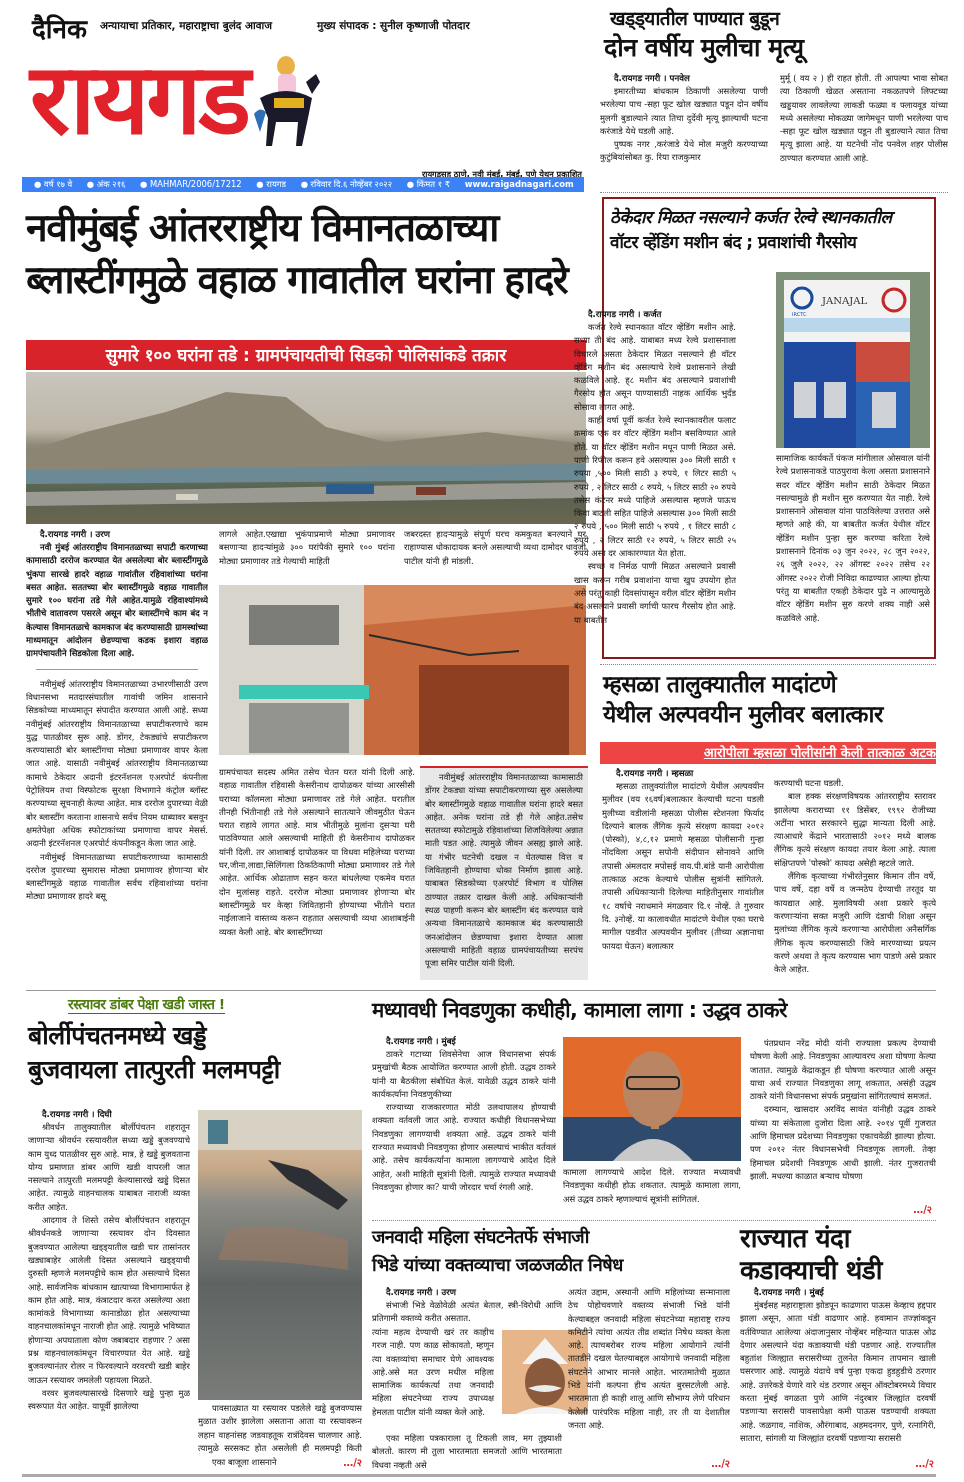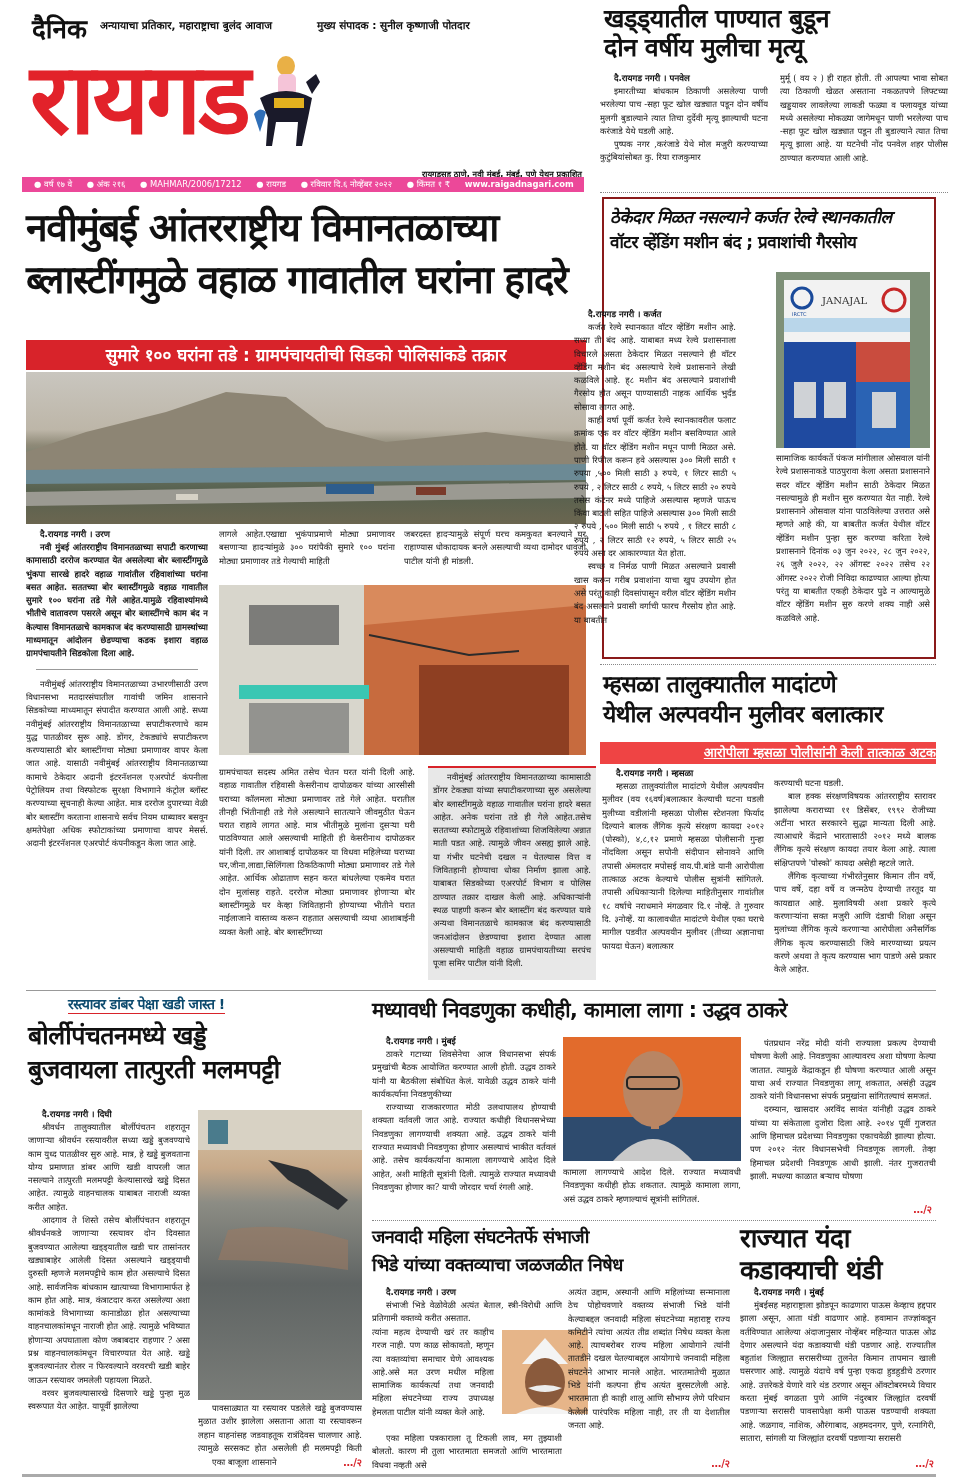--- a/index.html
+++ b/index.html
@@ -3,29 +3,29 @@
 <meta charset="utf-8">
 <style>
   * { box-sizing: border-box; margin: 0; padding: 0; }
   html, body { width: 964px; height: 1482px; background: #fff; overflow: hidden; }
   body { font-family: "DejaVu Sans", sans-serif; color: #111; position: relative; }
   .abs { position: absolute; }
   .body-text { font-family: "DejaVu Serif", serif; font-size: 8.4px; line-height: 13.3px; color: #1a1a1a; text-align: justify; }
   .body-text p { text-indent: 14px; }
   .dateline { font-family: "DejaVu Sans", sans-serif; font-weight: bold; font-size: 8.6px; padding-left: 14px; line-height: 13px; color: #111; }
   .hl { font-family: "DejaVu Sans", sans-serif; font-weight: bold; color: #111; letter-spacing: -0.5px; }
-  .hl-red { color: #0c4a6e; }
+  .hl-red { color: #4d7c0f; }
   .cont { color: #d8232a; font-weight: bold; font-size: 10px; text-align: right; font-family: "DejaVu Sans", sans-serif; }
   .rule-dot { border-top: 1px dotted #888; }
   .rule { border-top: 1.5px solid #999; }
   .photo { overflow: hidden; }
   
   .mast-tag { font-size: 10.5px; font-weight: bold; color: #111; }
   .mast-title { font-size: 98px; font-weight: 900; color: #e2222a; letter-spacing: -3px; line-height: 1; font-family: "DejaVu Sans", sans-serif; }
-  .mast-bar { background: #ec4899; color: #fff; font-size: 8.4px; line-height: 15px; padding-left: 12px; white-space: nowrap; }
+  .mast-bar { background: #3b82f6; color: #fff; font-size: 8.4px; line-height: 15px; padding-left: 12px; white-space: nowrap; }
   .mast-bar span { margin-right: 12px; }
   .boxed { border: 2px solid #8a1a1a; }
   .red-strap { background: #d8232a; color: #fff; font-weight: bold; text-align: center; }
   .navy-strap { background: #ef4444; color: #fff; font-weight: bold; text-align: right; text-decoration: underline; }
   .pull { background: #e8e8e8; border-top: 2px solid #d8232a; }
 </style>
 </head>
 <body>
 
 <div class="abs" style="left:22px;top:8px;width:560px;height:190px;">
@@ -49,21 +49,21 @@
   <span>● वर्ष १७ वे</span>
   <span>● अंक २१६</span>
   <span>● MAHMAR/2006/17212</span>
   <span>● रायगड</span>
   <span>● रविवार दि.६ नोव्हेंबर २०२२</span>
   <span>● किंमत १ ₹</span>
   <span style="font-weight:bold;">www.raigadnagari.com</span>
 </div>
 
 <div class="abs" style="left:600px;top:4px;width:350px;height:186px;">
-  <div class="hl" style="font-size:25px;line-height:29px;padding-left:4px;">खड्ड्यातील पाण्यात बुडून</div>
+  <div class="hl" style="font-size:19px;line-height:29px;padding-left:4px;margin-left:6px;">खड्ड्यातील पाण्यात बुडून</div>
   <div class="hl" style="font-size:25px;line-height:29px;padding-left:4px;">दोन वर्षीय मुलीचा मृत्यू</div>
   <div class="abs body-text" style="left: 0px; top: 68px; width: 168px; overflow: hidden; height: 118px;">
     <div class="dateline">दै.रायगड नगरी । पनवेल</div>
     <p>इमारतीच्या बांधकाम ठिकाणी असलेल्या पाणी भरलेल्या पाच -सहा फूट खोल खड्यात पडून दोन वर्षीय मुलगी बुडाल्याने त्यात तिचा दुर्देवी मृत्यू झाल्याची घटना करंजाडे येथे घडली आहे.</p>
     <p>पुष्पक नगर ,करंजाडे येथे मोल मजुरी करण्याच्या कुटुंबियांसोबत कु. रिया राजकुमार</p>
   </div>
   <div class="abs body-text" style="left: 180px; top: 68px; width: 168px; overflow: hidden; height: 118px;">
     <p style="text-indent:0;">मुर्मू ( वय २ ) ही राहत होती. ती आपल्या भावा सोबत त्या ठिकाणी खेळत असताना नकळतपणे लिफ्टच्या खड्डयावर लावलेल्या लाकडी फळ्या व फ्लायवूड यांच्या मध्ये असलेल्या मोकळ्या जागेमधून पाणी भरलेल्या पाच -सहा फूट खोल खड्यात पडून ती बुडाल्याने त्यात तिचा मृत्यू झाला आहे. या घटनेची नोंद पनवेल शहर पोलीस ठाण्यात करण्यात आली आहे.</p>
   </div>
 </div>
@@ -82,20 +82,21 @@
     <rect x="390" y="115" width="30" height="8" fill="#7a3a2a"></rect>
     <rect x="150" y="122" width="22" height="6" fill="#d6d2c6"></rect>
   </svg>
 </div>
 
 <div class="abs body-text" style="left: 26px; top: 528px; width: 182px; overflow: hidden; height: 450px;">
   <div class="dateline">दै.रायगड नगरी । उरण</div>
   <p style="font-weight:bold;">नवी मुंबई आंतरराष्ट्रीय विमानतळाच्या सपाटी करणाच्या कामासाठी दररोज करण्यात येत असलेल्या बोर ब्लास्टींगमुळे भुंकपा सारखे हादरे वहाळ गावांतील रहिवाशांच्या घरांना बसत आहेत. सततच्या बोर ब्लास्टींगमुळे वहाळ गावातील सुमारे १०० घरांना तडे गेले आहेत.यामुळे रहिवाश्यांमध्ये भीतीचे वातावरण पसरले असून बोर ब्लास्टींगचे काम बंद न केल्यास विमानतळाचे कामकाज बंद करण्यासाठी ग्रामस्थांच्या माध्यमातून आंदोलन छेडण्याचा कडक इशारा वहाळ ग्रामपंचायतीने सिडकोला दिला आहे.</p>
   <div class="rule" style="margin:8px 10px;"></div>
   <p>नवीमुंबई आंतरराष्ट्रीय विमानतळाच्या उभारणीसाठी उरण विधानसभा मतदारसंघातील गावांची जमिन शासनाने सिडकोच्या माध्यमातून संपादीत करण्यात आली आहे. सध्या नवीमुंबई आंतरराष्ट्रीय विमानतळाच्या सपाटीकरणाचे काम युद्ध पातळीवर सुरू आहे. डोंगर, टेकड्यांचे सपाटीकरण करण्यासाठी बोर ब्लास्टींगचा मोठ्या प्रमाणावर वापर केला जात आहे. यासाठी नवीमुंबई आंतरराष्ट्रीय विमानतळाच्या कामाचे ठेकेदार अदानी इंटरनॅशनल एअरपोर्ट कंपनीला पेट्रोलियम तथा विस्फोटक सुरक्षा विभागाने कंट्रोल ब्लॉस्ट करण्याच्या सूचनाही केल्या आहेत. मात्र दररोज दुपारच्या वेळी बोर ब्लास्टींग करताना शासनाचे सर्वच नियम धाब्यावर बसवून क्षमतेपेक्षा अधिक स्फोटाकांच्या प्रमाणाचा वापर मेसर्स. अदानी इंटरनॅशनल एअरपोर्ट कंपनीकडून केला जात आहे.</p>
+  <p>नवीमुंबई विमानतळाच्या सपाटीकरणाच्या कामासाठी दररोज दुपारच्या सुमारास मोठ्या प्रमाणावर होणाऱ्या बोर ब्लास्टींगमुळे वहाळ गावातील सर्वच रहिवाशांच्या घरांना मोठ्या प्रमाणावर हादरे बसू</p>
 </div>
 
 <div class="abs body-text" style="left: 219px; top: 528px; width: 176px; overflow: hidden; height: 42px;">
   <p style="text-indent:0;">लागले आहेत.एखाद्या भुकंपाप्रमाणे मोठ्या प्रमाणावर बसणाऱ्या हादऱ्यांमुळे ३०० घरांपैकी सुमारे १०० घरांना मोठ्या प्रमाणावर तडे गेल्याची माहिती</p>
 </div>
 <div class="abs body-text" style="left: 404px; top: 528px; width: 182px; overflow: hidden; height: 42px;">
   <p style="text-indent:0;">जबरदस्त हादऱ्यामुळे संपूर्ण घरच कमकुवत बनल्याने घर राहाण्यास धोकादायक बनले असल्याची व्यथा दामोदर धावजी पाटील यांनी ही मांडली.</p>
 </div>
 
 <div class="abs photo" style="left:219px;top:585px;width:367px;height:170px;background:#d8d6cc;">
@@ -106,21 +107,21 @@
     <rect x="200" y="80" width="150" height="90" fill="#8e3f22"></rect>
     <rect x="30" y="20" width="90" height="40" fill="#555" opacity="0.7"></rect>
     <rect x="20" y="100" width="130" height="14" fill="#3ac7b3"></rect>
     <rect x="30" y="118" width="100" height="50" fill="#666" opacity="0.6"></rect>
   </svg>
 </div>
 
 <div class="abs body-text" style="left: 219px; top: 766px; width: 196px; overflow: hidden; height: 214px;">
   <p style="text-indent:0;">ग्रामपंचायत सदस्य अमित तसेच चेतन घरत यांनी दिली आहे. वहाळ गावातील रहिवासी केसरीनाथ दापोळकर यांच्या आरसीसी घराच्या कॉलमला मोठ्या प्रमाणावर तडे गेले आहेत. घरातील तीनही भिंतीनाही तडे गेले असल्याने सातत्याने जीवमुठीत घेऊन घरात राहावे लागत आहे. मात्र भीतीमुळे मुलांना दुसऱ्या घरी पाठविण्यात आले असल्याची माहिती ही केसरीनाथ दापोळकर यांनी दिली. तर आशाबाई दापोळकर या विधवा महिलेच्या घराच्या घर,जीना,लाद्या,सिलिंगला ठिकठिकाणी मोठ्या प्रमाणावर तडे गेले आहेत. आर्थिक ओढाताण सहन करत बांधलेल्या एकमेव घरात दोन मुलांसह राहते. दररोज मोठ्या प्रमाणावर होणाऱ्या बोर ब्लास्टींगमुळे घर केव्हा जिवितहानी होण्याच्या भीतीने घरात नाईलाजाने वास्तव्य करून राहतात असल्याची व्यथा आशाबाईनी व्यक्त केली आहे. बोर ब्लास्टींगच्या</p>
 </div>
-<div class="abs body-text pull" style="left: 420px; top: 766px; width: 168px; height: 214px; padding: 3px 5px; overflow: hidden; margin-left: 8px;">
+<div class="abs body-text pull" style="left: 420px; top: 766px; width: 168px; height: 214px; padding: 3px 5px; overflow: hidden;">
   <p>नवीमुंबई आंतरराष्ट्रीय विमानतळाच्या कामासाठी डोंगर टेकड्या यांच्या सपाटीकरणाच्या सुरु असलेल्या बोर ब्लास्टींगमुळे वहाळ गावातील घरांना हादरे बसत आहेत. अनेक घरांना तडे ही गेले आहेत.तसेच सततच्या स्फोटामुळे रहिवाशांच्या शिजविलेल्या अन्नात माती पडत आहे. त्यामुळे जीवन असह्य झाले आहे. या गंभीर घटनेची दखल न घेतल्यास वित्त व जिवितहानी होण्याचा धोका निर्माण झाला आहे. याबाबत सिडकोच्या एअरपोर्ट विभाग व पोलिस ठाण्यात तक्रार दाखल केली आहे. अधिकाऱ्यांनी स्थळ पाहणी करून बोर ब्लास्टींग बंद करण्यात यावे अन्यथा विमानतळाचे कामकाज बंद करण्यासाठी जनआंदोलन छेडण्याचा इशारा देण्यात आला असल्याची माहिती वहाळ ग्रामपंचायतीच्या सरपंच पूजा समिर पाटील यांनी दिली.</p>
 </div>
 
 <div class="abs boxed" style="left:602px;top:197px;width:334px;height:462px;"></div>
 <div class="abs hl" style="left:610px;top:205px;font-size:17px;line-height:24px;font-style:italic;">ठेकेदार मिळत नसल्याने कर्जत रेल्वे स्थानकातील</div>
 <div class="abs hl" style="left:610px;top:230px;font-size:17px;line-height:24px;">वॉटर व्हेंडिंग मशीन बंद ; प्रवाशांची गैरसोय</div>
 <div class="abs body-text" style="left: 574px; top: 272px; width: 162px; overflow: hidden; height: 382px; margin-top: 36px;">
   <div class="dateline">दै.रायगड नगरी । कर्जत</div>
   <p>कर्जत रेल्वे स्थानकात वॉटर व्हेंडिंग मशीन आहे. सध्या ती बंद आहे. याबाबत मध्य रेल्वे प्रशासनाला विचारले असता ठेकेदार मिळत नसल्याने ही वॉटर व्हेंडिंग मशीन बंद असल्याचे रेल्वे प्रशासनाने लेखी कळविले आहे. ह्८ मशीन बंद असल्याने प्रवाशांची गैरसोय होत असून पाण्यासाठी नाहक आर्थिक भुर्दंड सोसावा लागत आहे.</p>
   <p>काही वर्षा पूर्वी कर्जत रेल्वे स्थानकावरील फलाट क्रमांक एक वर वॉटर व्हेंडिंग मशीन बसविण्यात आले होते. या वॉटर व्हेंडिंग मशीन मधून पाणी मिळत असे. पाणी रिफील करून हवे असल्यास ३०० मिली साठी १ रुपया ,५०० मिली साठी ३ रुपये, १ लिटर साठी ५ रुपये , २ लिटर साठी ८ रुपये, ५ लिटर साठी २० रुपये तसेस कंटेनर मध्ये पाहिजे असल्यास म्हणजे पाऊच किंवा बाटली सहित पाहिजे असल्यास ३०० मिली साठी २ रुपये , ५०० मिली साठी ५ रुपये , १ लिटर साठी ८ रुपये , २ लिटर साठी १२ रुपये, ५ लिटर साठी २५ रुपये असा दर आकारण्यात येत होता.</p>

